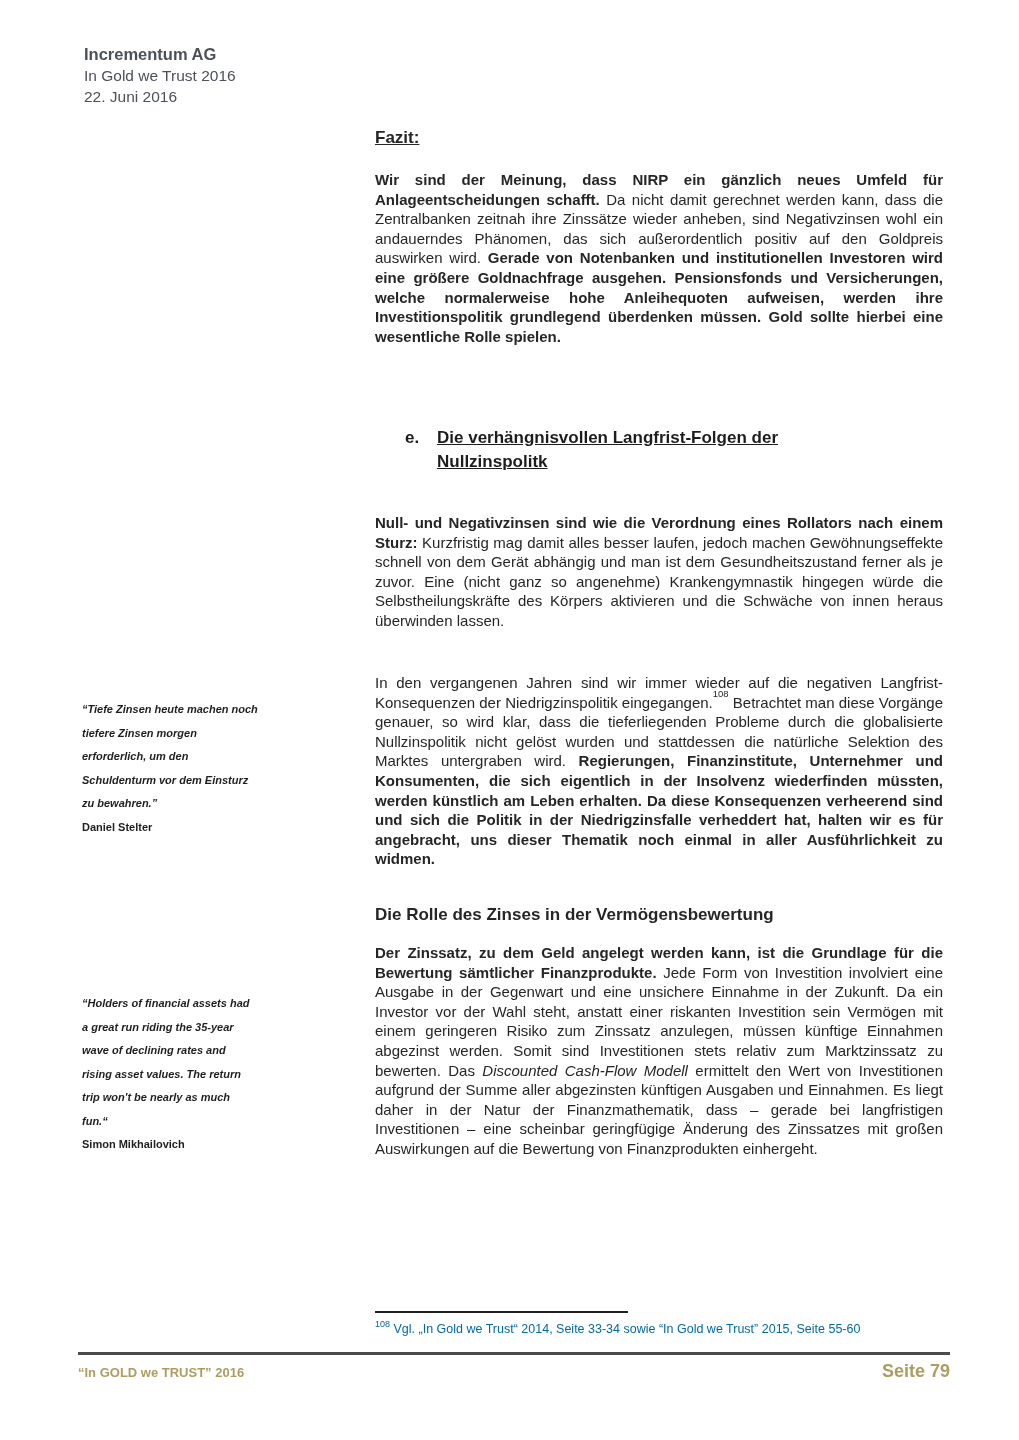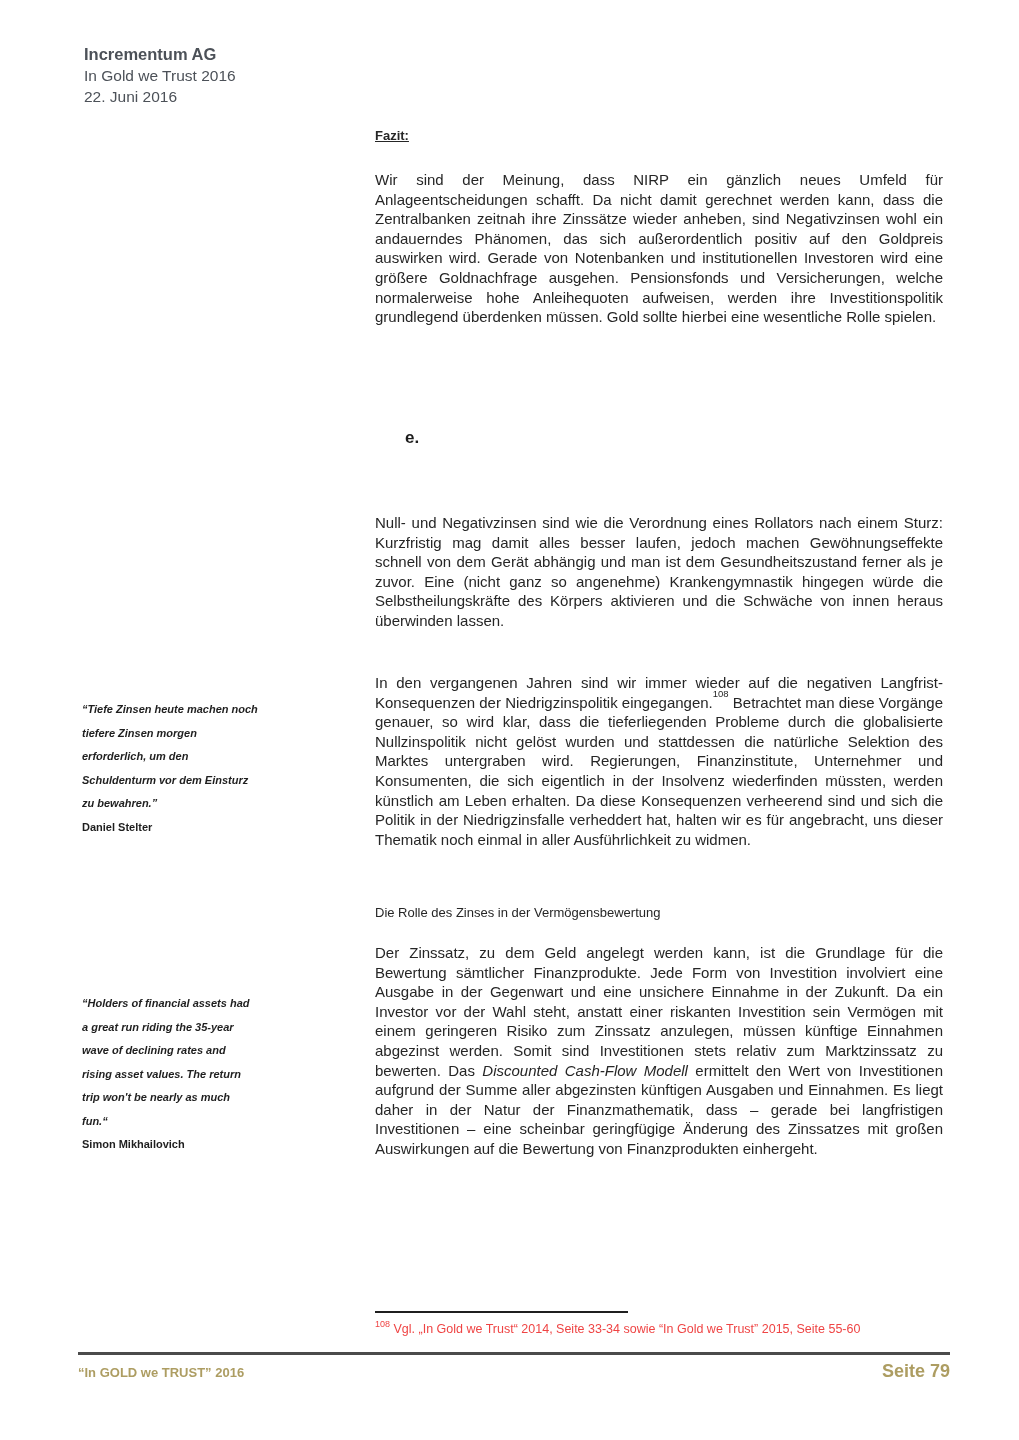--- a/index.html
+++ b/index.html
@@ -38,46 +38,46 @@
     top: 0;
     width: 568px;
   }
   .block { position: absolute; left: 0; width: 568px; }
   .para {
     font-size: 15px;
     line-height: 19.6px;
     text-align: justify;
     color: #262626;
   }
-  .para .b { font-weight: normal; }
+  .para .b { font-weight: bold; }
   .para .i { font-style: italic; }
   .fazit {
-    font-size: 13px;
+    font-size: 17px;
     font-weight: bold;
     text-decoration: underline;
   }
   .section-heading {
     display: flex;
     font-size: 17px;
     font-weight: bold;
     line-height: 24px;
     color: #1d1d1d;
   }
   .section-heading .num {
     width: 32px;
     flex: 0 0 32px;
     margin-left: 30px;
   }
   .section-heading .title {
     text-decoration: underline;
     white-space: pre-line;
   }
   .subhead {
-    font-size: 13px;
-    font-weight: normal;
+    font-size: 17px;
+    font-weight: bold;
   }
   sup.ref {
     font-size: 9.5px;
     line-height: 0;
     position: relative;
     top: -5px;
     letter-spacing: 0;
   }
 
   
@@ -107,21 +107,21 @@
     height: 2px;
     background: #1f1f1f;
   }
   .footnote {
     position: absolute;
     left: 375px;
     top: 1321px;
     width: 568px;
     font-size: 12.5px;
     line-height: 17px;
-    color: #ef4444;
+    color: #0369a1;
   }
   .footnote sup {
     font-size: 9px;
     line-height: 0;
     position: relative;
     top: -1px;
   }
 
   
   .footer-rule {
@@ -182,20 +182,22 @@
   </div>
 
   <div class="main-col">
 
     <div class="block fazit" style="top:128px">Fazit:</div>
 
     <div class="block para" style="top:170px"><span class="b">Wir sind der Meinung, dass NIRP ein gänzlich neues Umfeld für Anlageentscheidungen schafft.</span><span> Da nicht damit gerechnet werden kann, dass die Zentralbanken zeitnah ihre Zinssätze wieder anheben, sind Negativzinsen wohl ein andauerndes Phänomen, das sich außerordentlich positiv auf den Goldpreis auswirken wird. </span><span class="b">Gerade von Notenbanken und institutionellen Investoren wird eine größere Goldnachfrage ausgehen. Pensionsfonds und Versicherungen, welche normalerweise hohe Anleihequoten aufweisen, werden ihre Investitionspolitik grundlegend überdenken müssen. Gold sollte hierbei eine wesentliche Rolle spielen.</span></div>
 
     <div class="block section-heading" style="top:426px">
       <span class="num">e.</span>
+      <span class="title">Die verhängnisvollen Langfrist-Folgen der
+Nullzinspolitk</span>
     </div>
 
     <div class="block para" style="top:513px"><span class="b">Null- und Negativzinsen sind wie die Verordnung eines Rollators nach einem Sturz:</span><span> Kurzfristig mag damit alles besser laufen, jedoch machen Gewöhnungseffekte schnell von dem Gerät abhängig und man ist dem Gesundheitszustand ferner als je zuvor. Eine (nicht ganz so angenehme) Krankengymnastik hingegen würde die Selbstheilungskräfte des Körpers aktivieren und die Schwäche von innen heraus überwinden lassen.</span></div>
 
     <div class="block para" style="top:673px"><span>In den vergangenen Jahren sind wir immer wieder auf die negativen Langfrist-Konsequenzen der Niedrigzinspolitik eingegangen.</span><sup class="ref">108</sup><span> Betrachtet man diese Vorgänge genauer, so wird klar, dass die tieferliegenden Probleme durch die globalisierte Nullzinspolitik nicht gelöst wurden und stattdessen die natürliche Selektion des Marktes untergraben wird. </span><span class="b">Regierungen, Finanzinstitute, Unternehmer und Konsumenten, die sich eigentlich in der Insolvenz wiederfinden müssten, werden künstlich am Leben erhalten. Da diese Konsequenzen verheerend sind und sich die Politik in der Niedrigzinsfalle verheddert hat, halten wir es für angebracht, uns dieser Thematik noch einmal in aller Ausführlichkeit zu widmen.</span></div>
 
     <div class="block subhead" style="top:905px">Die Rolle des Zinses in der Vermögensbewertung</div>
 
     <div class="block para" style="top:943px"><span class="b">Der Zinssatz, zu dem Geld angelegt werden kann, ist die Grundlage für die Bewertung sämtlicher Finanzprodukte.</span><span> Jede Form von Investition involviert eine Ausgabe in der Gegenwart und eine unsichere Einnahme in der Zukunft. Da ein Investor vor der Wahl steht, anstatt einer riskanten Investition sein Vermögen mit einem geringeren Risiko zum Zinssatz anzulegen, müssen künftige Einnahmen abgezinst werden. Somit sind Investitionen stets relativ zum Marktzinssatz zu bewerten. Das </span><span class="i">Discounted Cash-Flow Modell</span><span> ermittelt den Wert von Investitionen aufgrund der Summe aller abgezinsten künftigen Ausgaben und Einnahmen. Es liegt daher in der Natur der Finanzmathematik, dass – gerade bei langfristigen Investitionen – eine scheinbar geringfügige Änderung des Zinssatzes mit großen Auswirkungen auf die Bewertung von Finanzprodukten einhergeht.</span></div>
 

